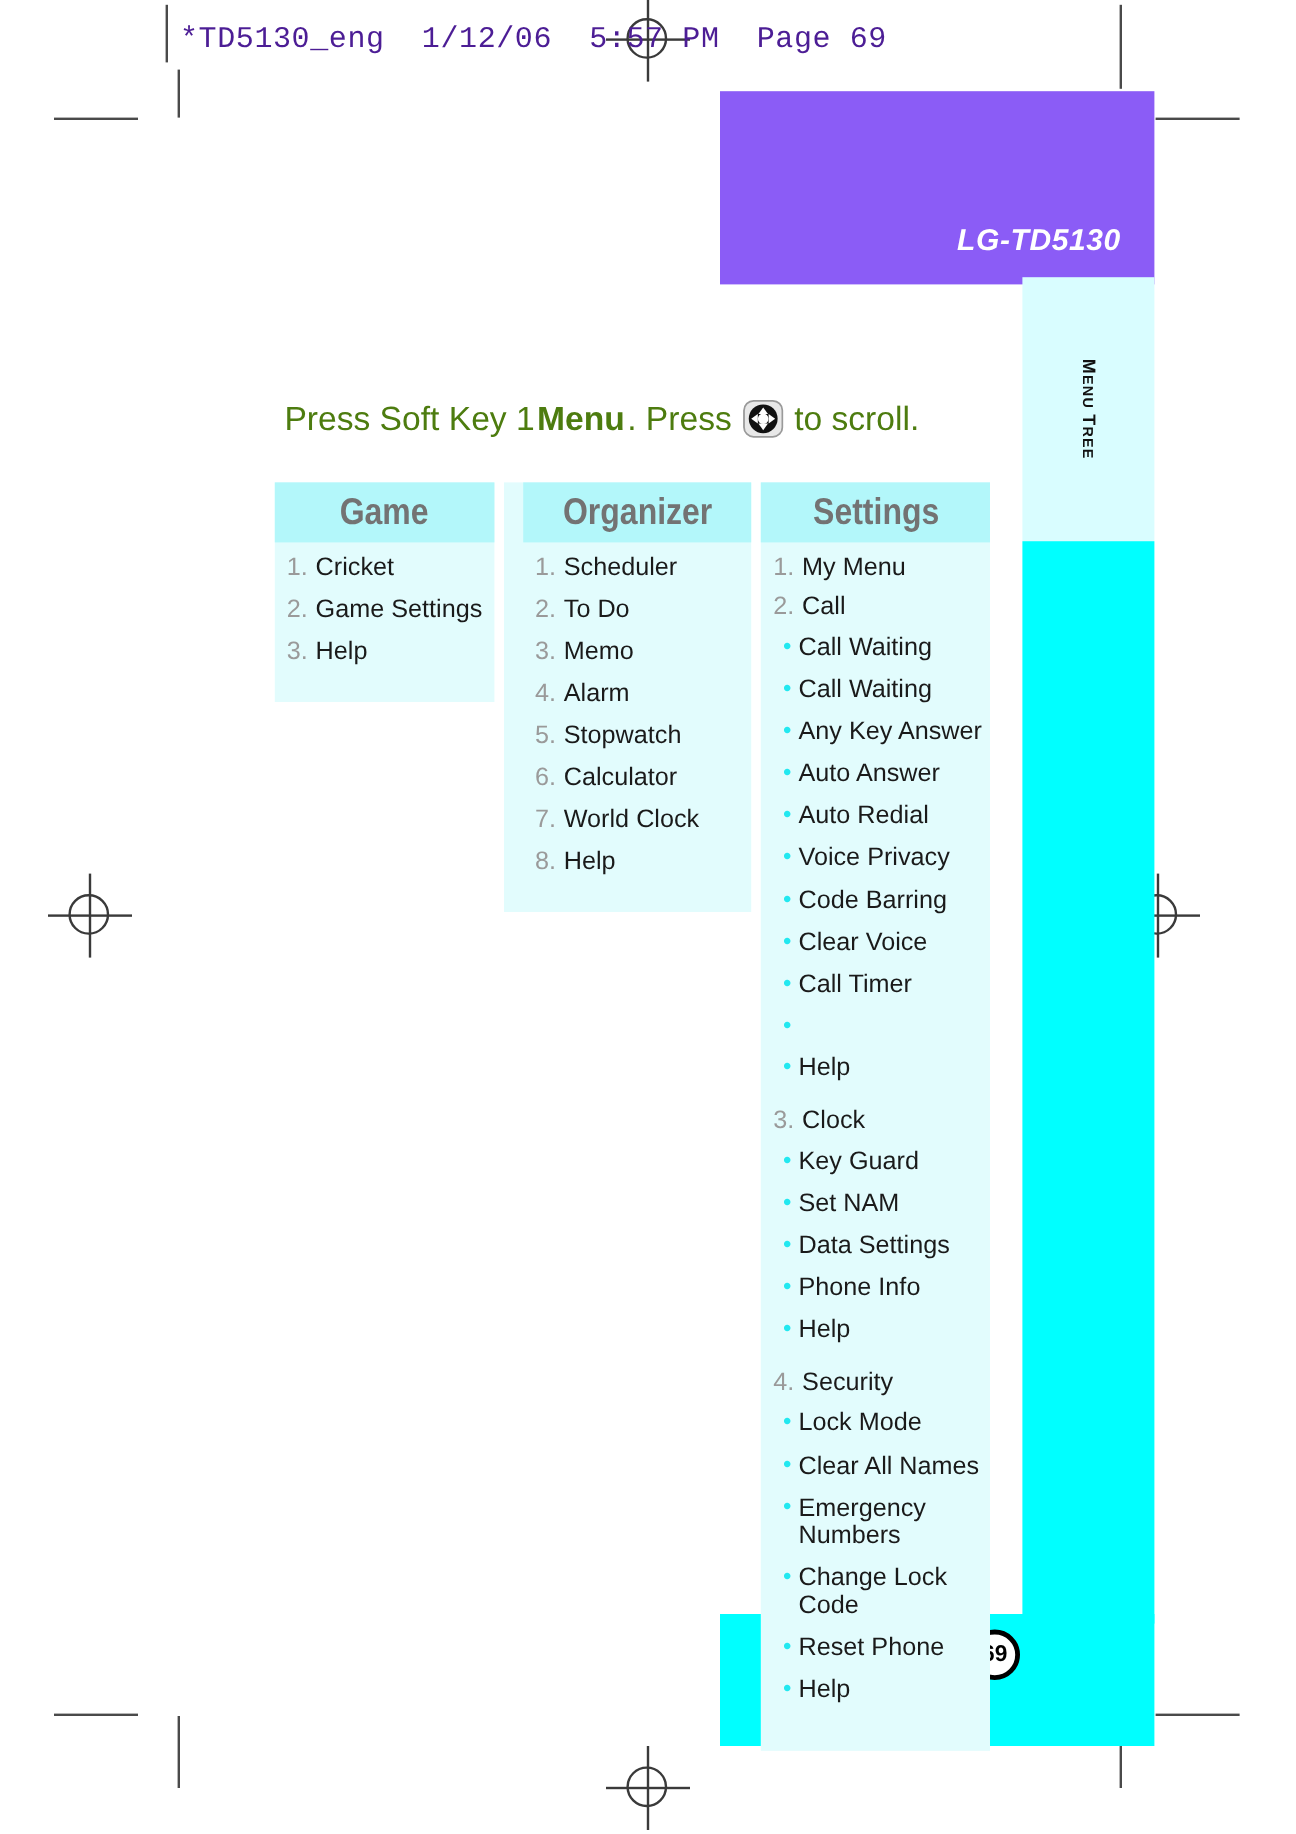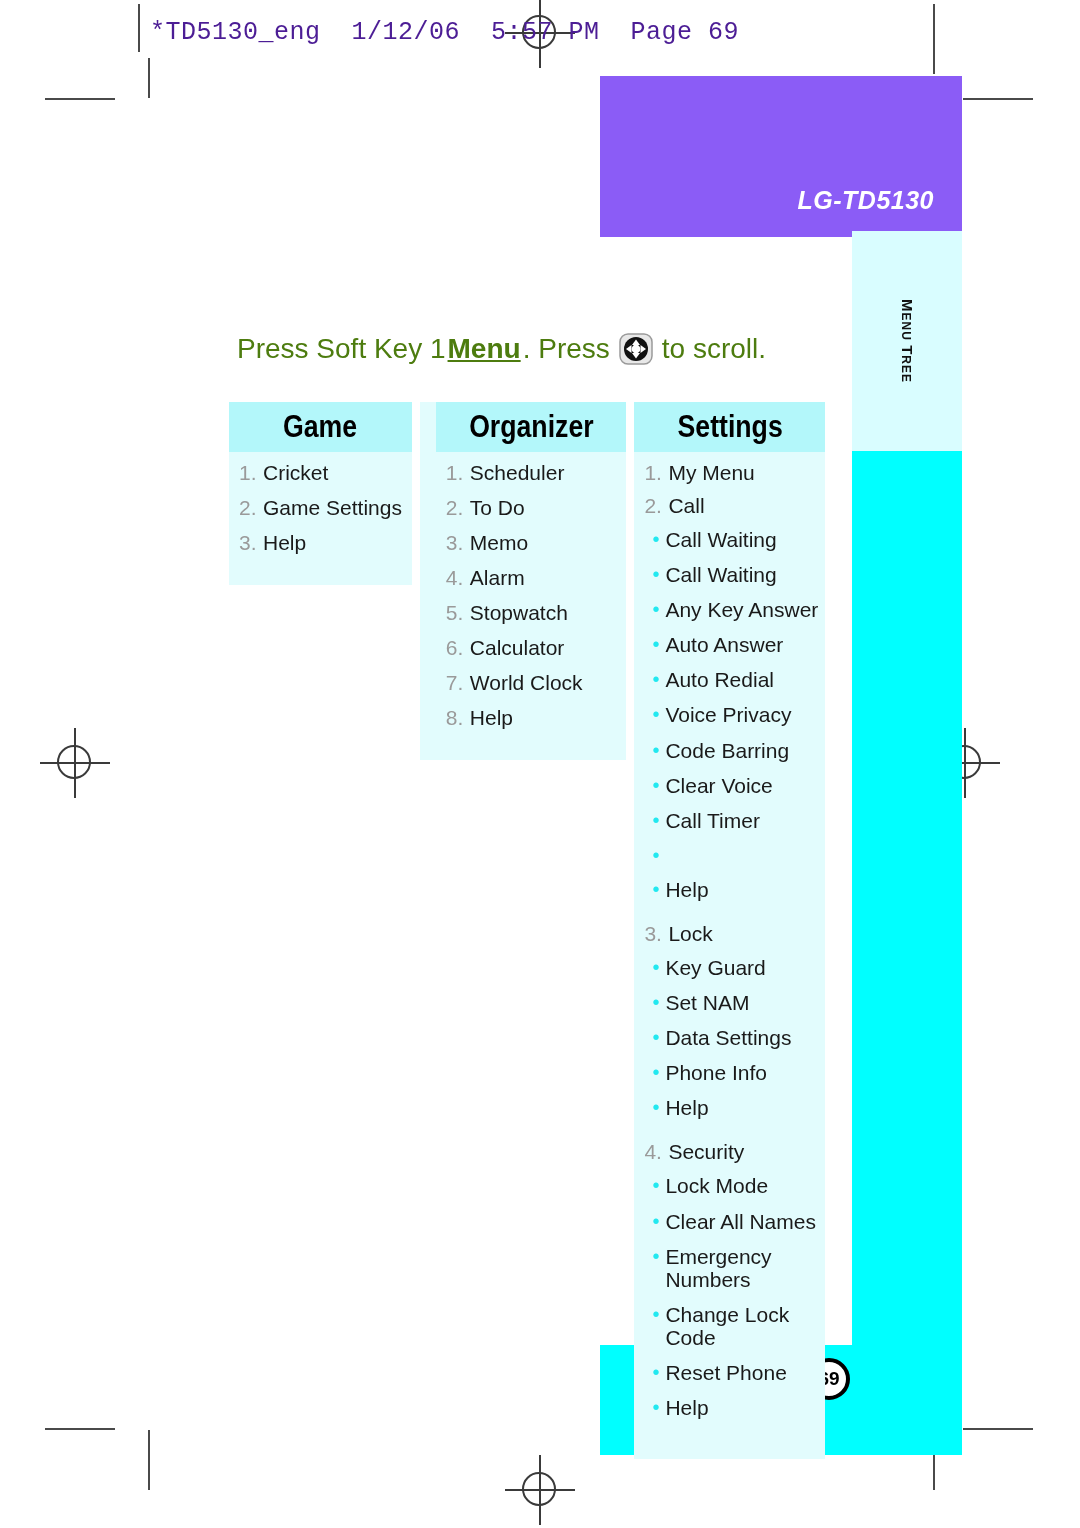--- a/index.html
+++ b/index.html
@@ -159,21 +159,20 @@
     top: 333px;
     font-size: 28px;
     color: #4d7c0f;
     display: flex;
     align-items: center;
     white-space: nowrap;
   }
   .instruction b {
     font-weight: bold;
     margin: 0 2px;
-    text-decoration: underline;
   }
   .navkey {
     display: inline-block;
     width: 34px;
     height: 32px;
     margin: 0 9px;
     position: relative;
     vertical-align: middle;
   }
 
@@ -196,21 +195,21 @@
   .col-settings { width: 196px; }
 
   .col-head {
     background: #b3f7fa;
     height: 50px;
     display: flex;
     align-items: center;
     justify-content: center;
     font-size: 31px;
     font-weight: bold;
-    color: #000000;
+    color: #737373;
     font-stretch: condensed;
     transform-origin: center;
   }
   .col-head span {
     display: inline-block;
     transform: scaleX(0.86);
   }
 
   .col-body {
     padding: 10px 0 0 0;
@@ -437,21 +436,21 @@
         <div class="sitem">
           <span class="sbullet">•</span>
         </div>
         <div class="sitem">
           <span class="sbullet">•</span>
           <span class="slabel">Help</span>
         </div>
         <div class="group-gap"></div>
         <div class="mitem">
           <span class="mnum">3.</span>
-          <span class="mlabel">Lock</span>
+          <span class="mlabel">Clock</span>
         </div>
         <div class="sitem">
           <span class="sbullet">•</span>
           <span class="slabel">Key Guard</span>
         </div>
         <div class="sitem">
           <span class="sbullet">•</span>
           <span class="slabel">Set NAM</span>
         </div>
         <div class="sitem">

